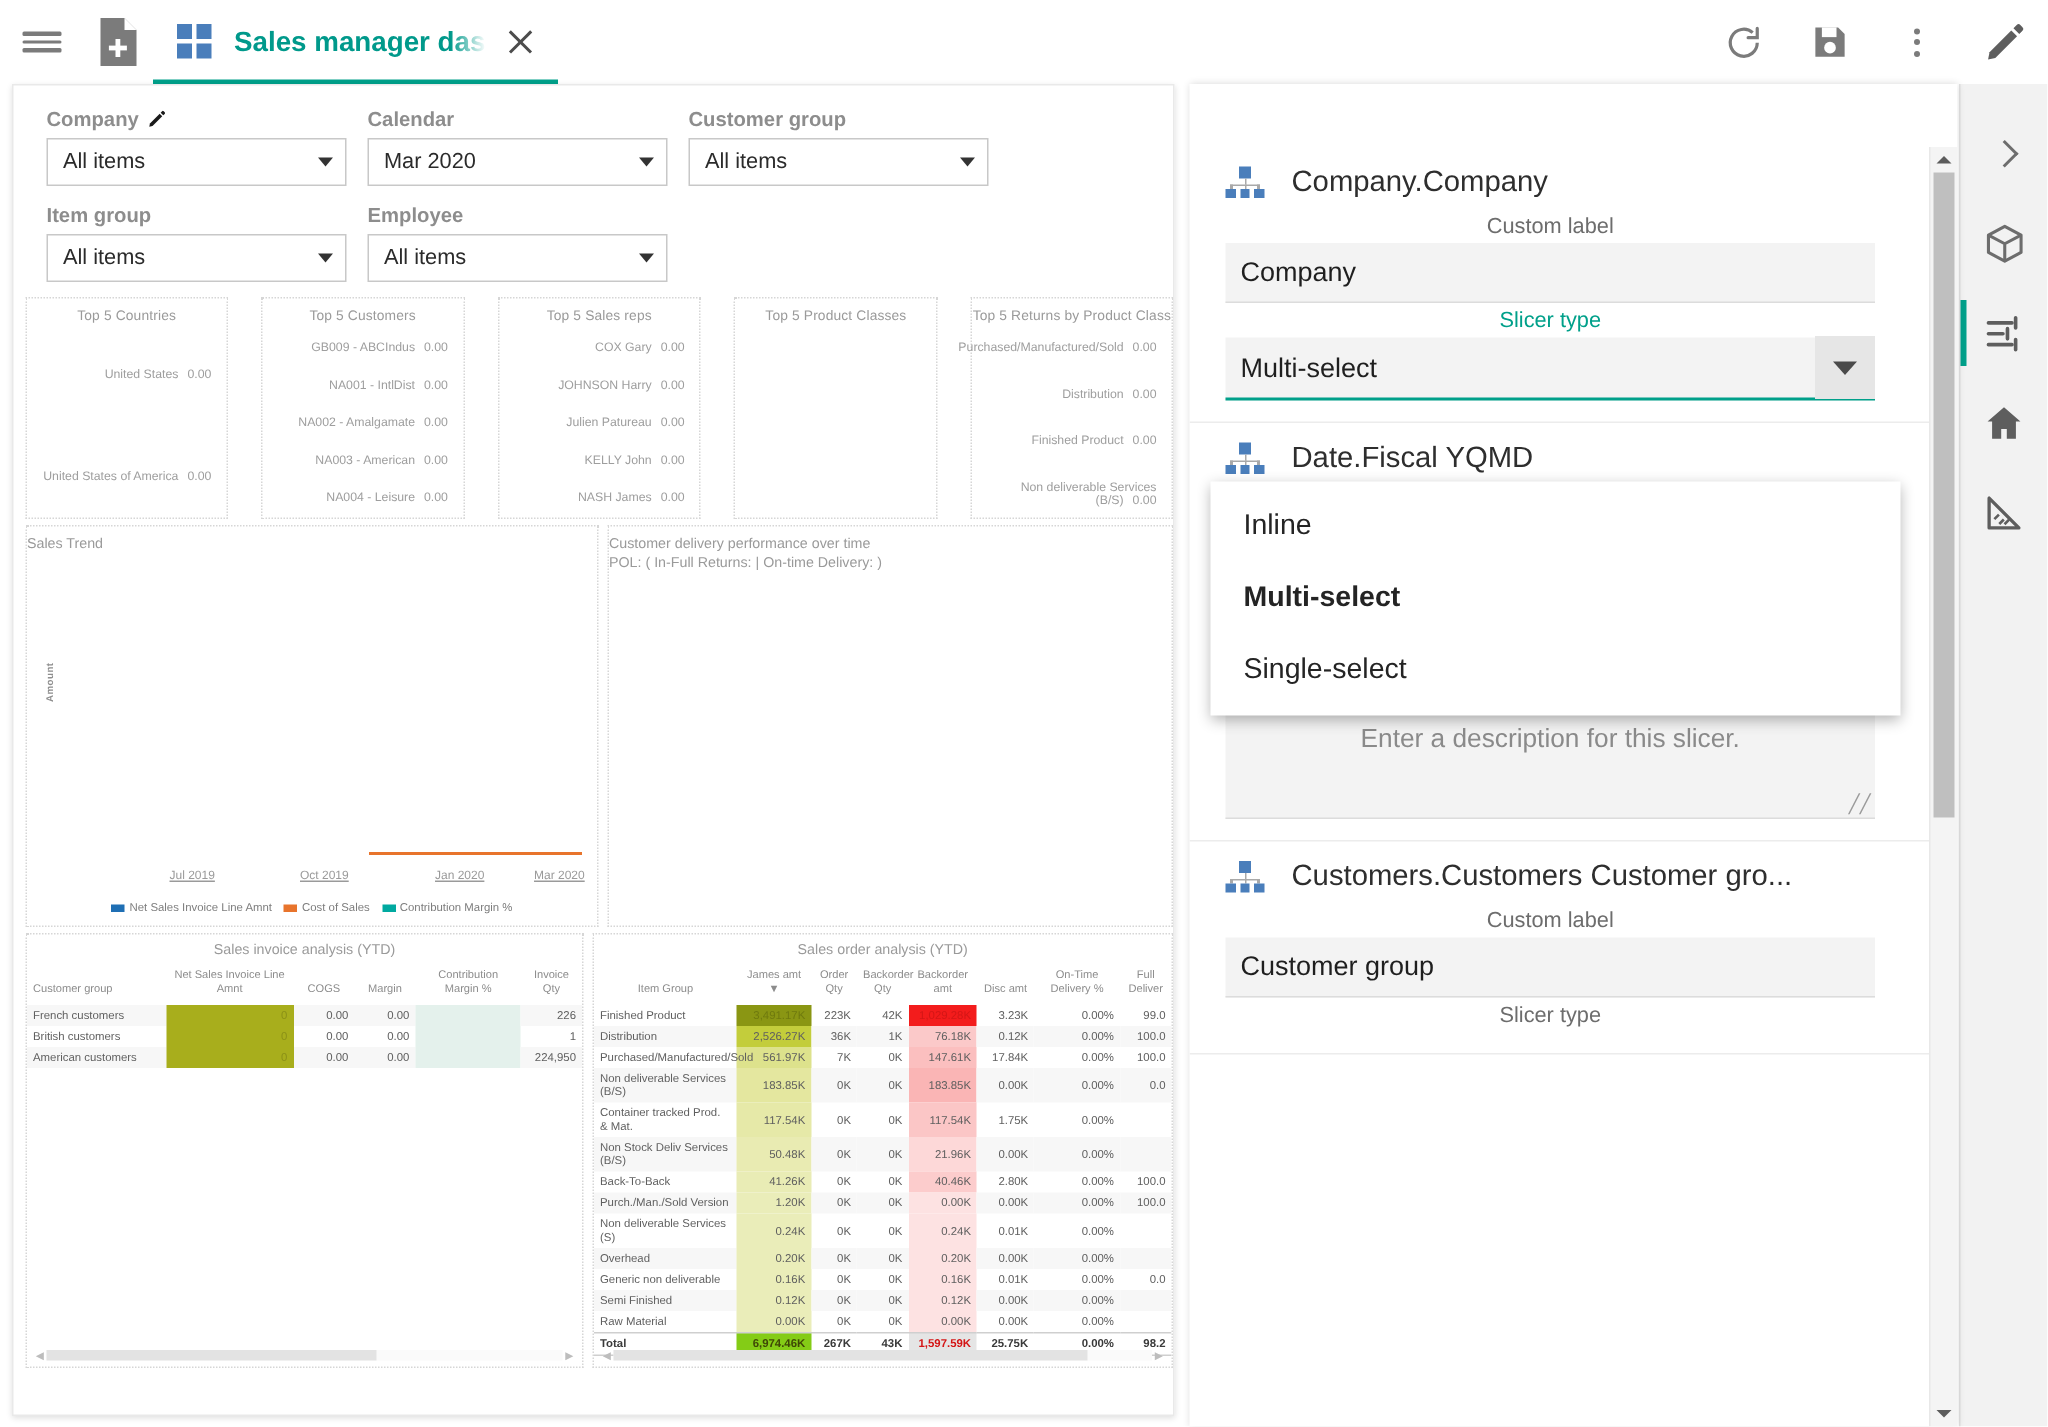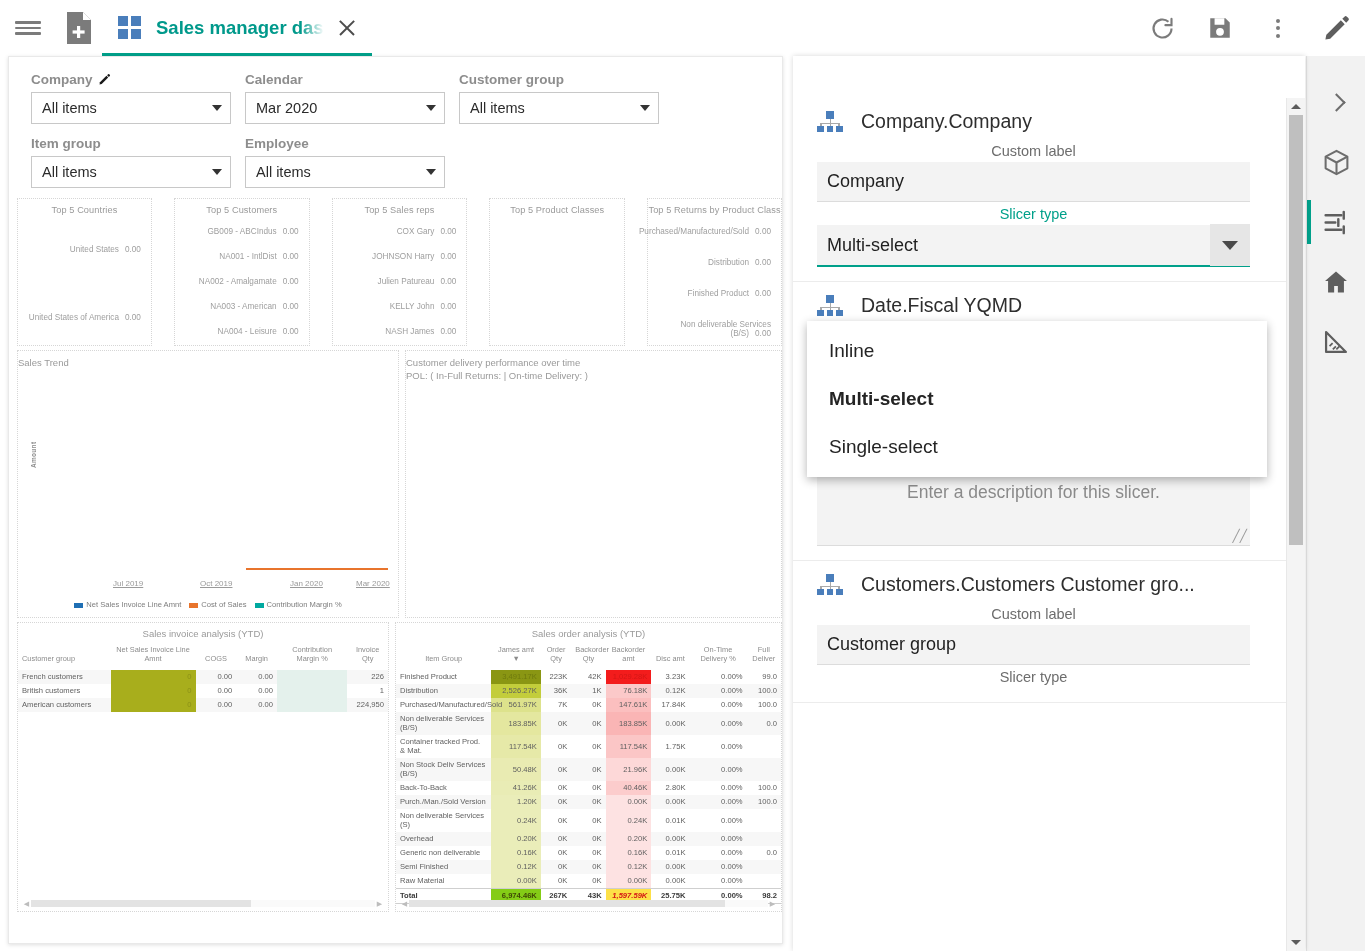--- a/index.html
+++ b/index.html
@@ -624,21 +624,21 @@
                 <td class="ta-r" style="background: rgb(253, 226, 226); color: rgb(95, 95, 95);">0.00K</td>
                 <td class="ta-r">0.00K</td>
                 <td class="ta-r">0.00%</td>
                 <td class="ta-r"></td>
               </tr>
               <tr class="totalrow">
                 <td class="ta-l">Total</td>
                 <td class="ta-r" style="background: #84cc16; color: rgb(63, 72, 6);">6,974.46K</td>
                 <td class="ta-r">267K</td>
                 <td class="ta-r">43K</td>
-                <td class="ta-r" style="background: #fde047; color: rgb(212, 22, 22); font-style: italic;">1,597.59K</td>
+                <td class="ta-r" style="background: #e5e5e5; color: rgb(212, 22, 22);">1,597.59K</td>
                 <td class="ta-r">25.75K</td>
                 <td class="ta-r">0.00%</td>
                 <td class="ta-r">98.2</td>
               </tr>
             </tbody>
         </table>
         <div class="hscroll">
           <div class="arr">◀</div>
           <div class="track">
               <div class="thumb" style="width:88%"></div>

